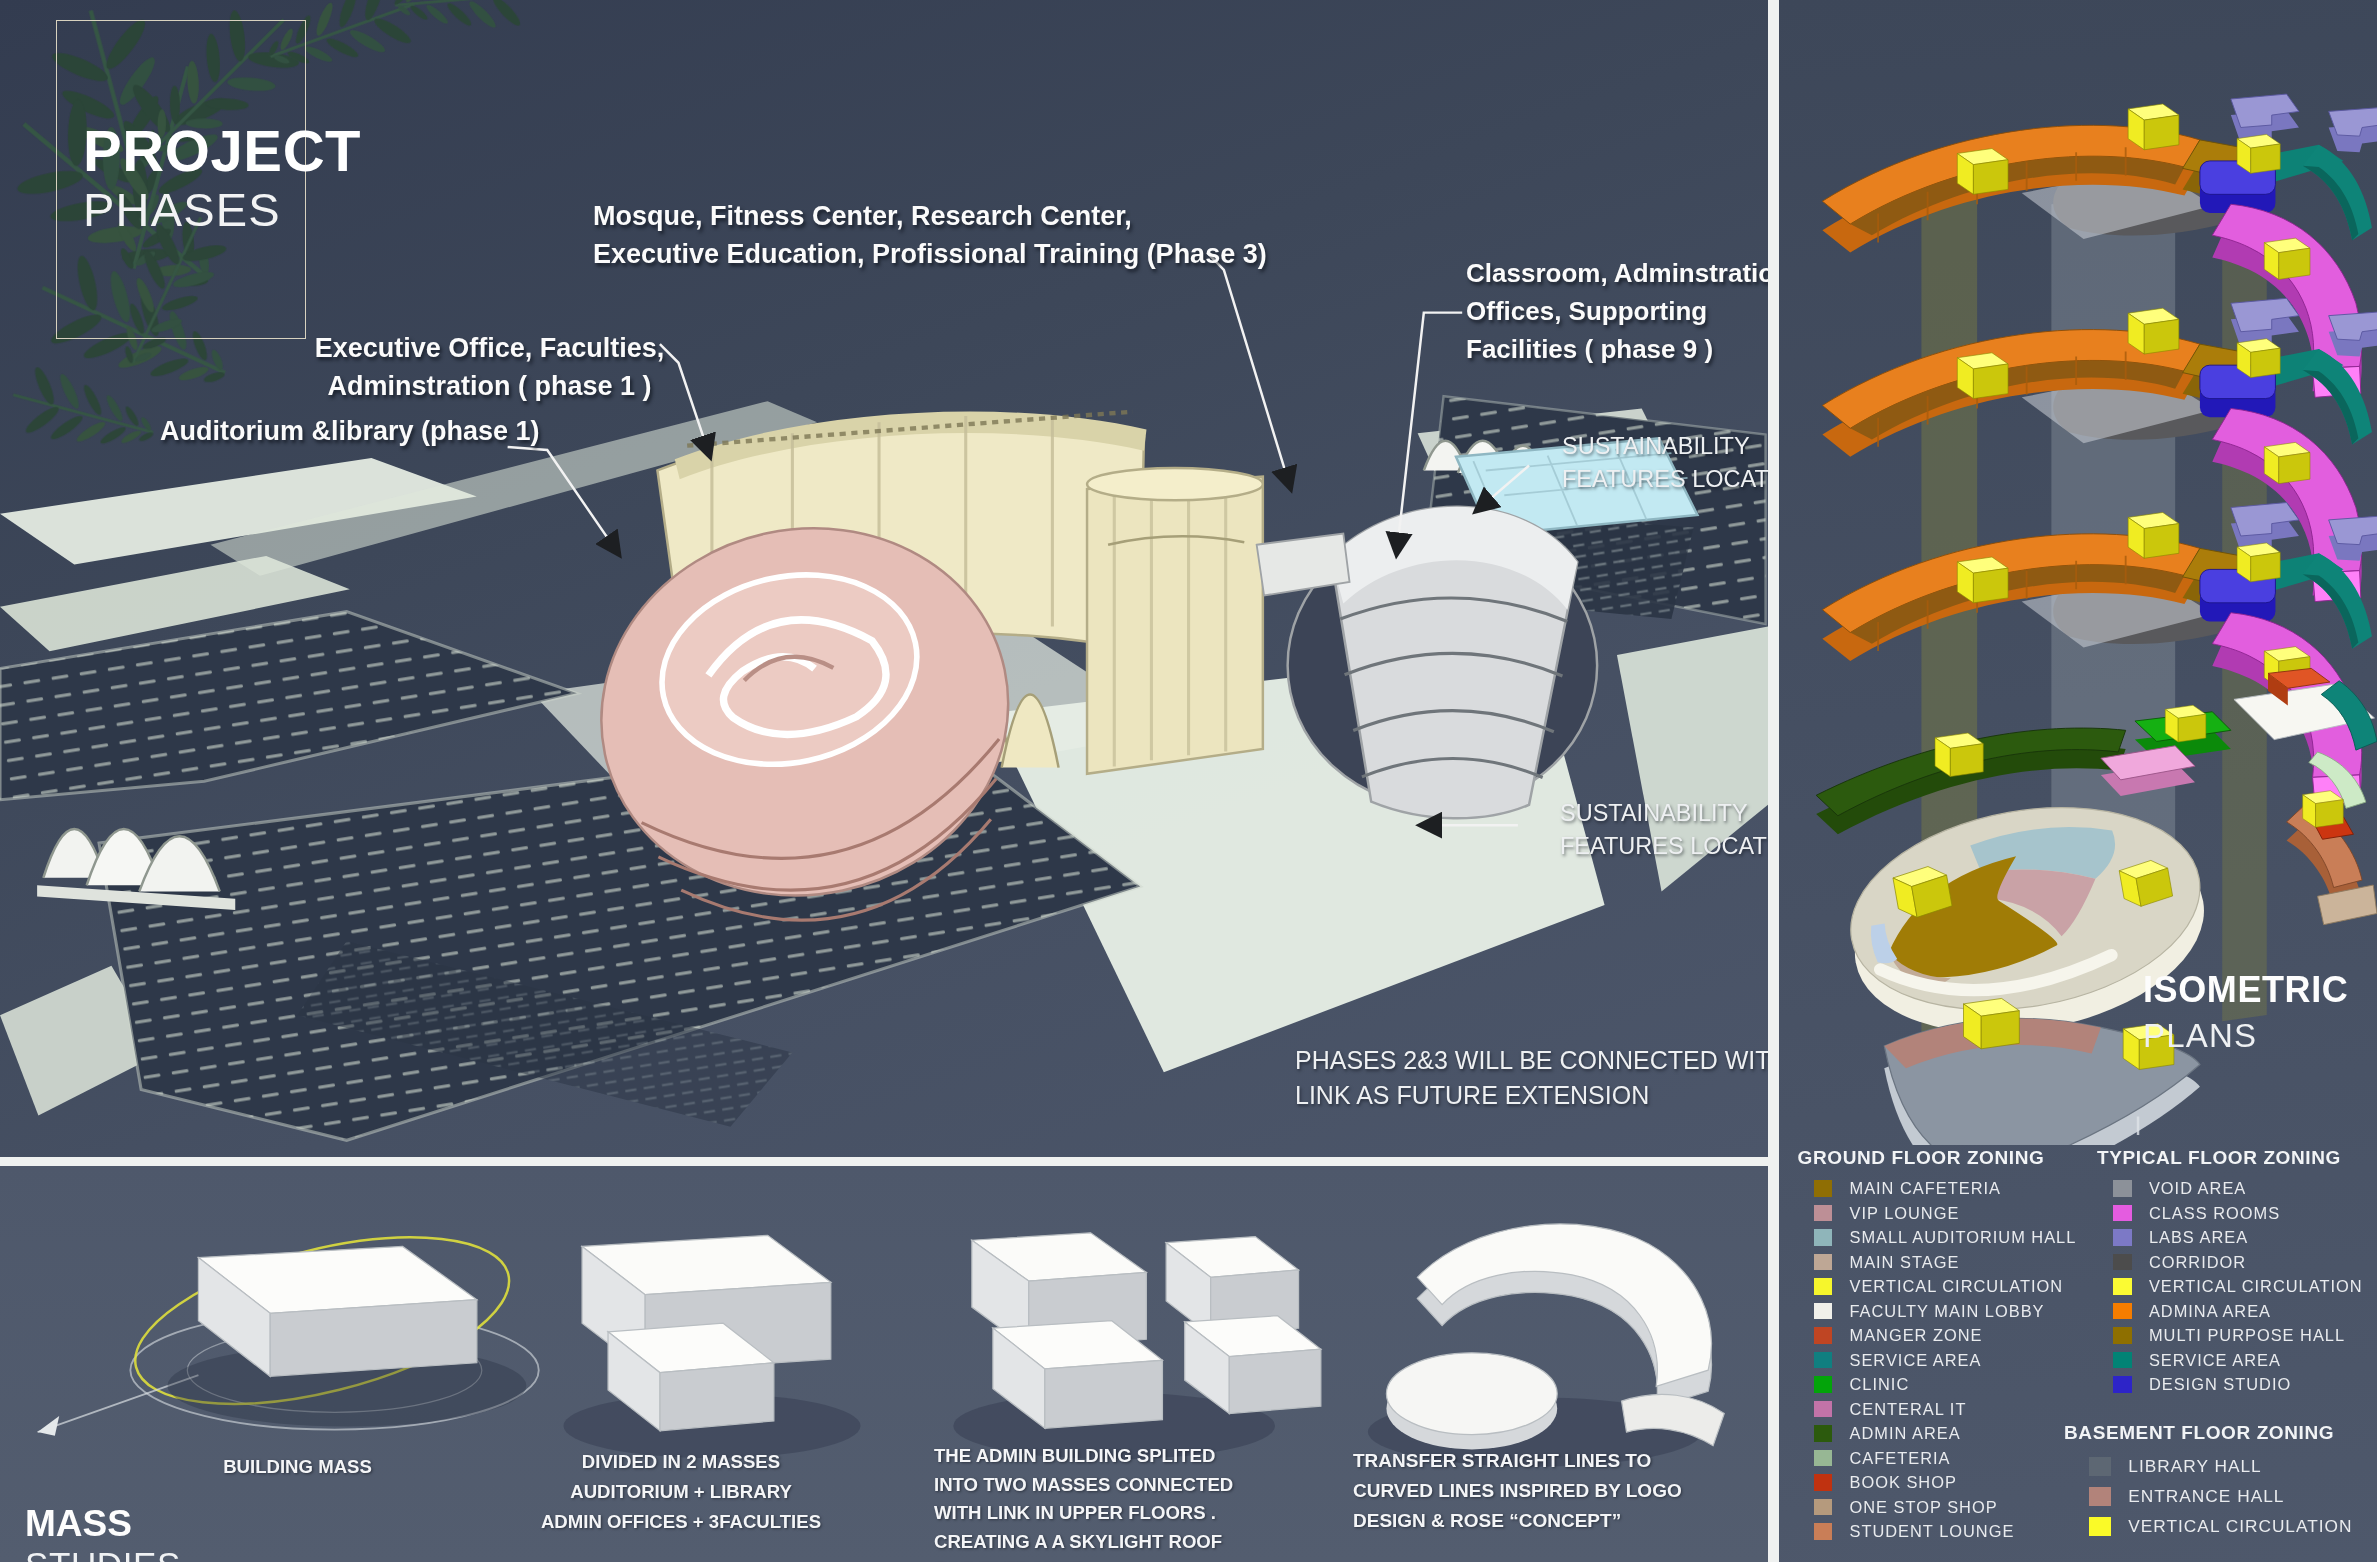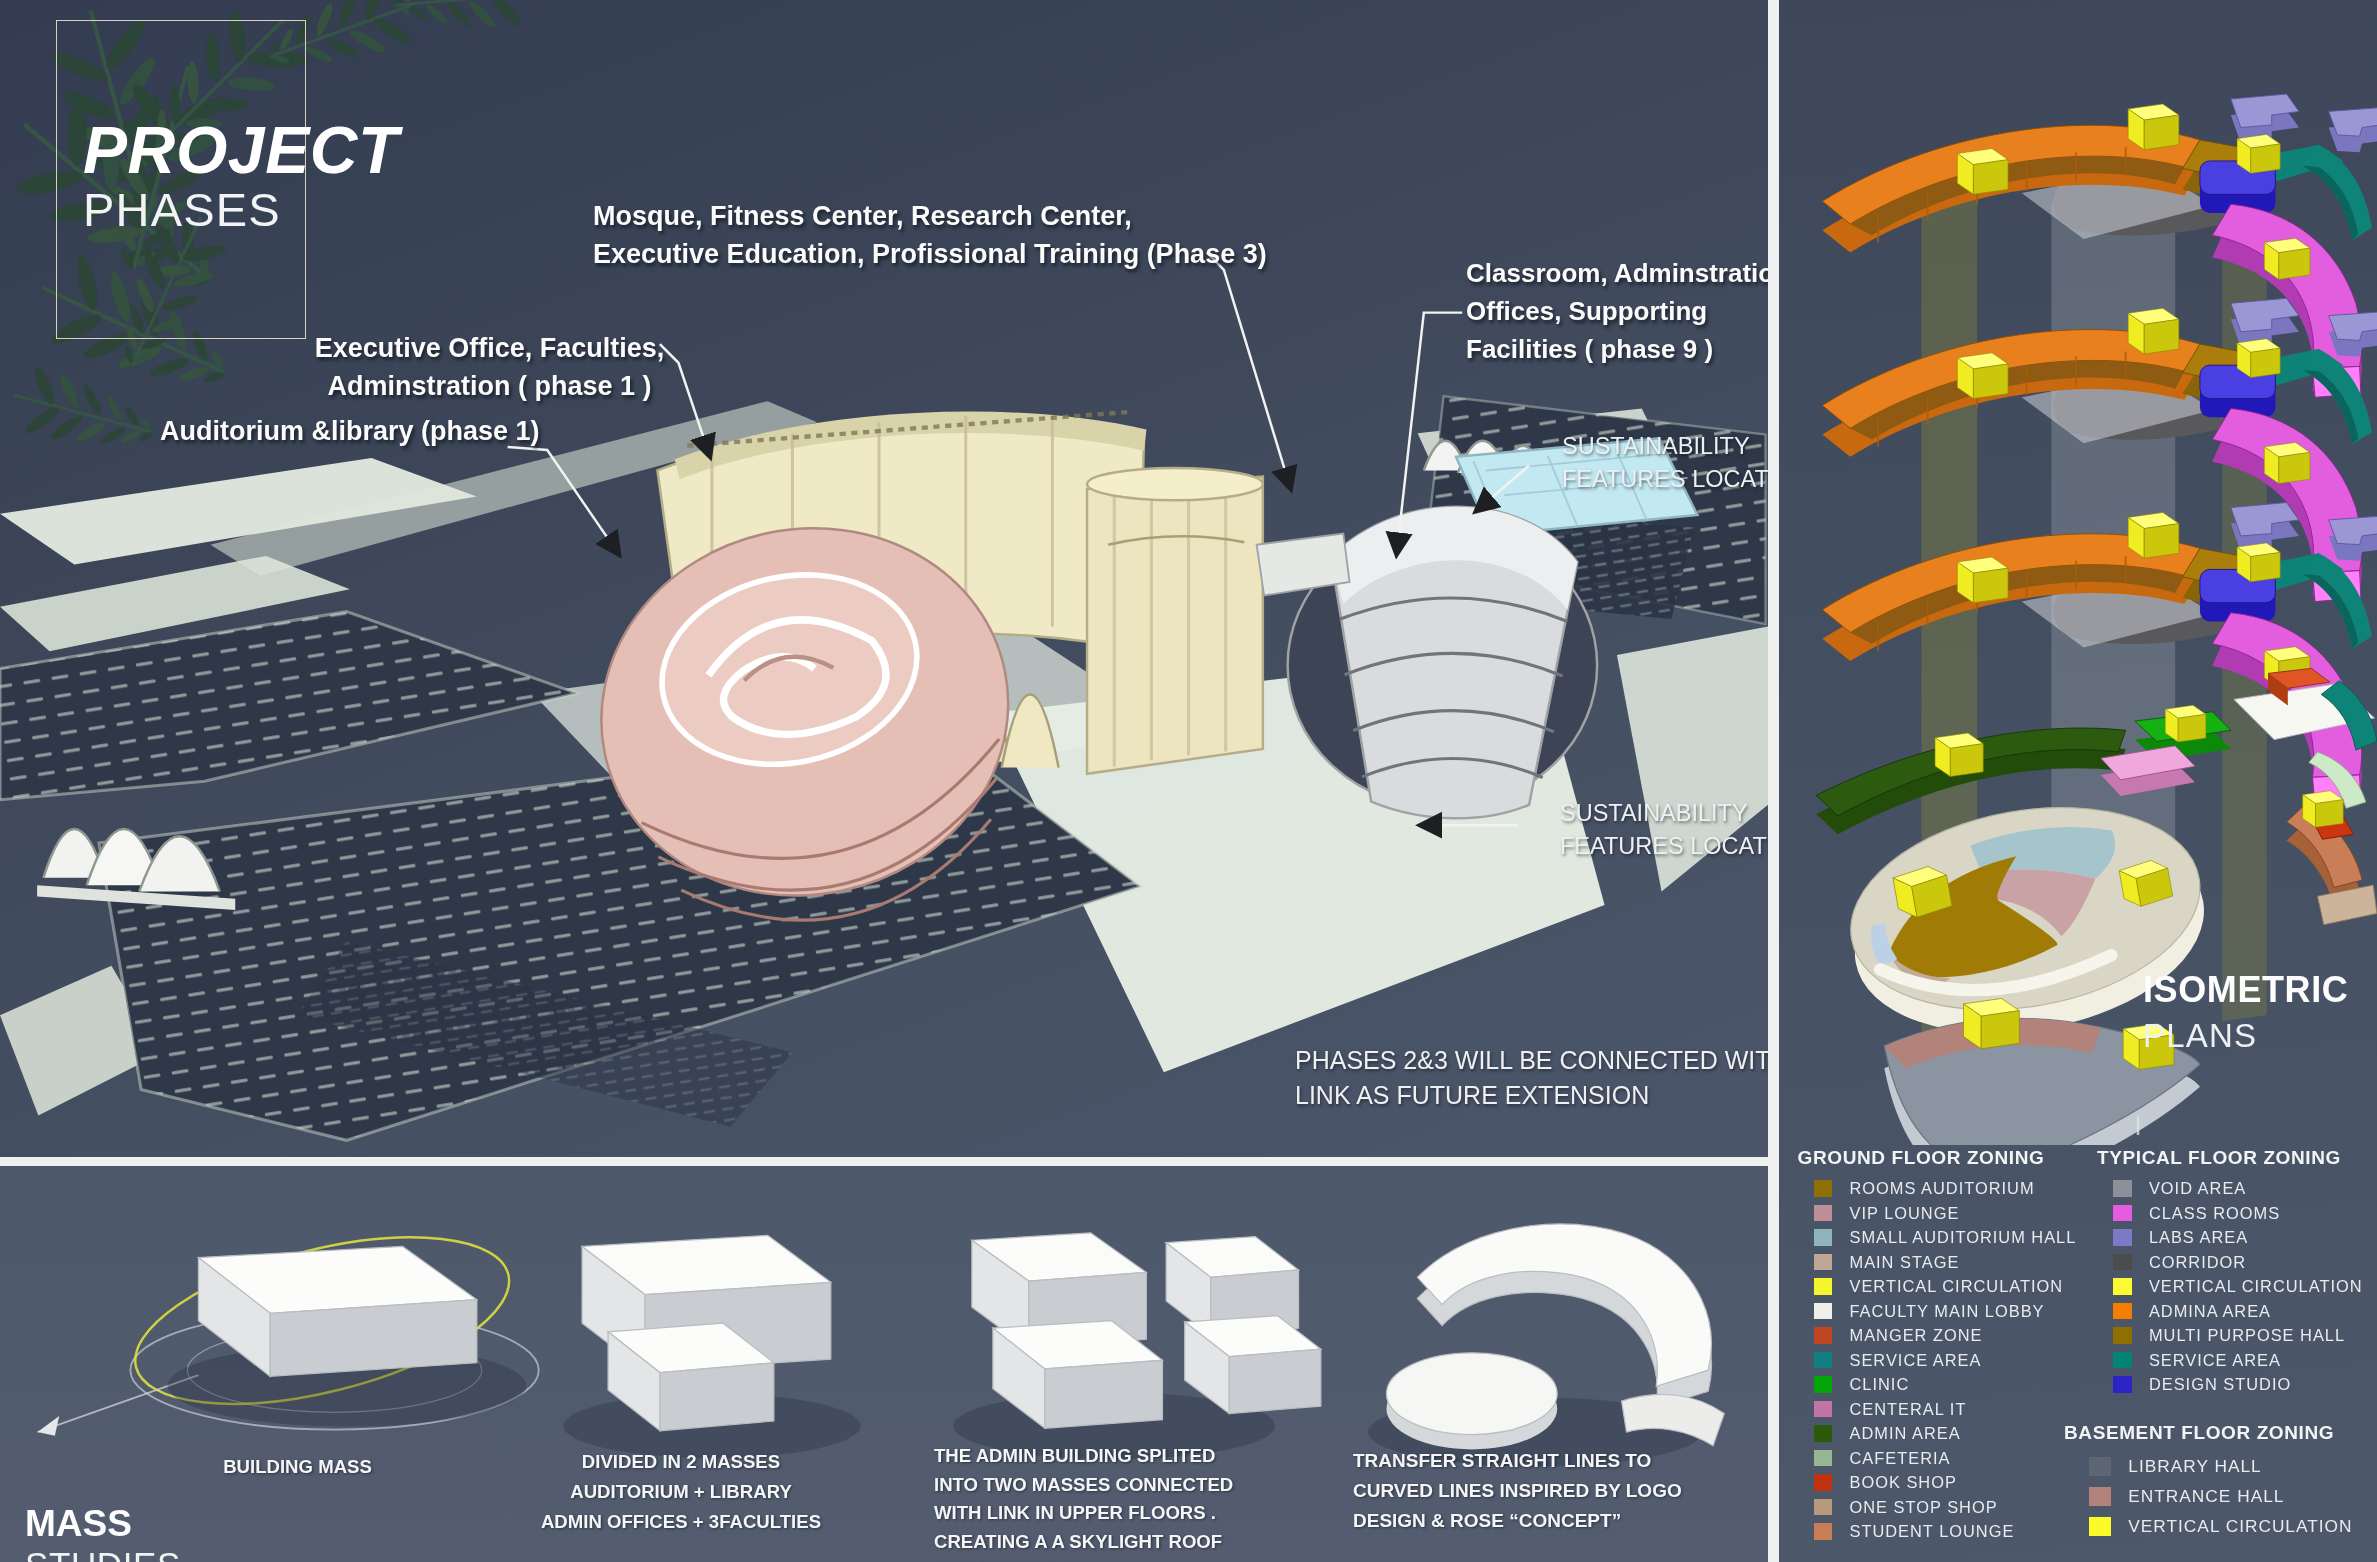--- a/index.html
+++ b/index.html
@@ -11,21 +11,21 @@
   .panel-mass{position:absolute;left:0;top:1166px;width:1768px;height:396px;
       background:linear-gradient(135deg,#49536600,#0000 60%),linear-gradient(#4e586b,#535d6f);}
   .panel-iso{position:absolute;left:1779px;top:0;width:598px;height:1563px;
       background:linear-gradient(#39435700,#0000),linear-gradient(175deg,#3d4759 0%,#454f62 45%,#4e586b 100%);}
   .divider-v{position:absolute;left:1768px;top:0;width:11px;height:1563px;background:#eff1f0;}
   .divider-h{position:absolute;left:0;top:1157px;width:1768px;height:9.3px;background:#eff1f0;}
   
   .title-box{position:absolute;left:56px;top:20px;width:248px;height:317px;
       border:1.9px solid #d8d2bf;}
   .pp-title{position:absolute;left:83px;top:121px;line-height:59px;}
-  .pp-title .b{font-weight:bold;font-size:66px;color:#ffffff;letter-spacing:0.6px;font-style:italic;}
+  .pp-title .b{font-weight:bold;font-size:58px;color:#ffffff;letter-spacing:0.6px;}
   .pp-title .l{font-weight:normal;font-size:47px;color:#f2f3f4;letter-spacing:1.2px;}
   
   .ann{position:absolute;color:#fbfbfb;font-weight:bold;font-size:27px;line-height:38px;
        text-shadow:1.9px 2.5px 3.7px rgba(8,12,20,.65);white-space:nowrap;}
   .ann-center{text-align:center;margin-top:12px;}
   .ann-light{position:absolute;color:#eef0f2;font-weight:normal;font-size:23.5px;line-height:33px;
        text-shadow:1.2px 1.9px 3.1px rgba(8,12,20,.5);white-space:nowrap;margin-left:32px;}
   .note{position:absolute;color:#eef0f2;font-size:25px;line-height:35px;
        text-shadow:1.2px 1.9px 3.1px rgba(8,12,20,.5);white-space:nowrap;}
   
@@ -394,21 +394,21 @@
     <div class="iso-title">
       <div class="b">ISOMETRIC</div>
       <div class="l">PLANS</div>
     </div>
 
     <div class="legend" style="left:18.6px;top:1147px;">
       <h3>GROUND FLOOR ZONING</h3>
       <div>
           <div class="legend-row">
             <span class="swatch" style="background: rgb(143, 110, 4);"></span>
-            <span class="legend-label">ROOMS AUDITORIUM</span>
+            <span class="legend-label">MAIN CAFETERIA</span>
           </div>
           <div class="legend-row">
             <span class="swatch" style="background: rgb(189, 143, 150);"></span>
             <span class="legend-label">VIP LOUNGE</span>
           </div>
           <div class="legend-row">
             <span class="swatch" style="background: rgb(143, 181, 186);"></span>
             <span class="legend-label">SMALL AUDITORIUM HALL</span>
           </div>
           <div class="legend-row">

